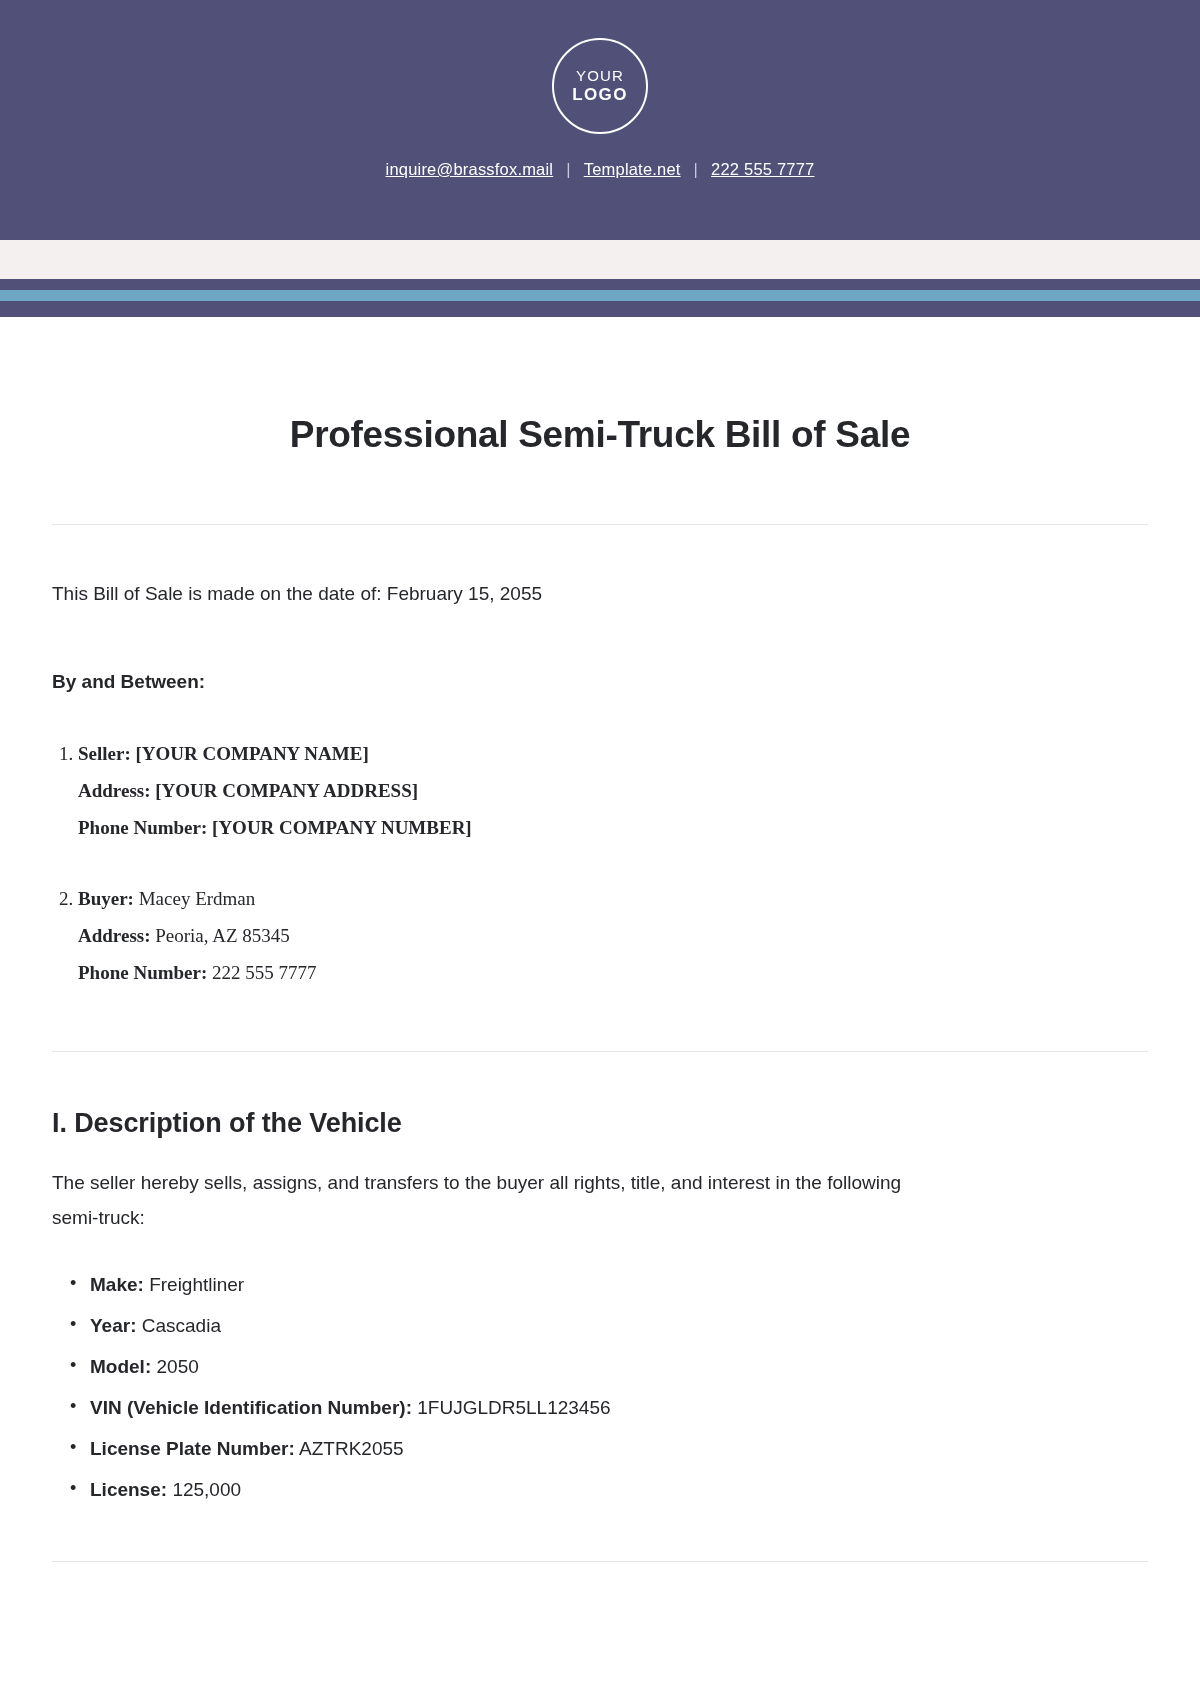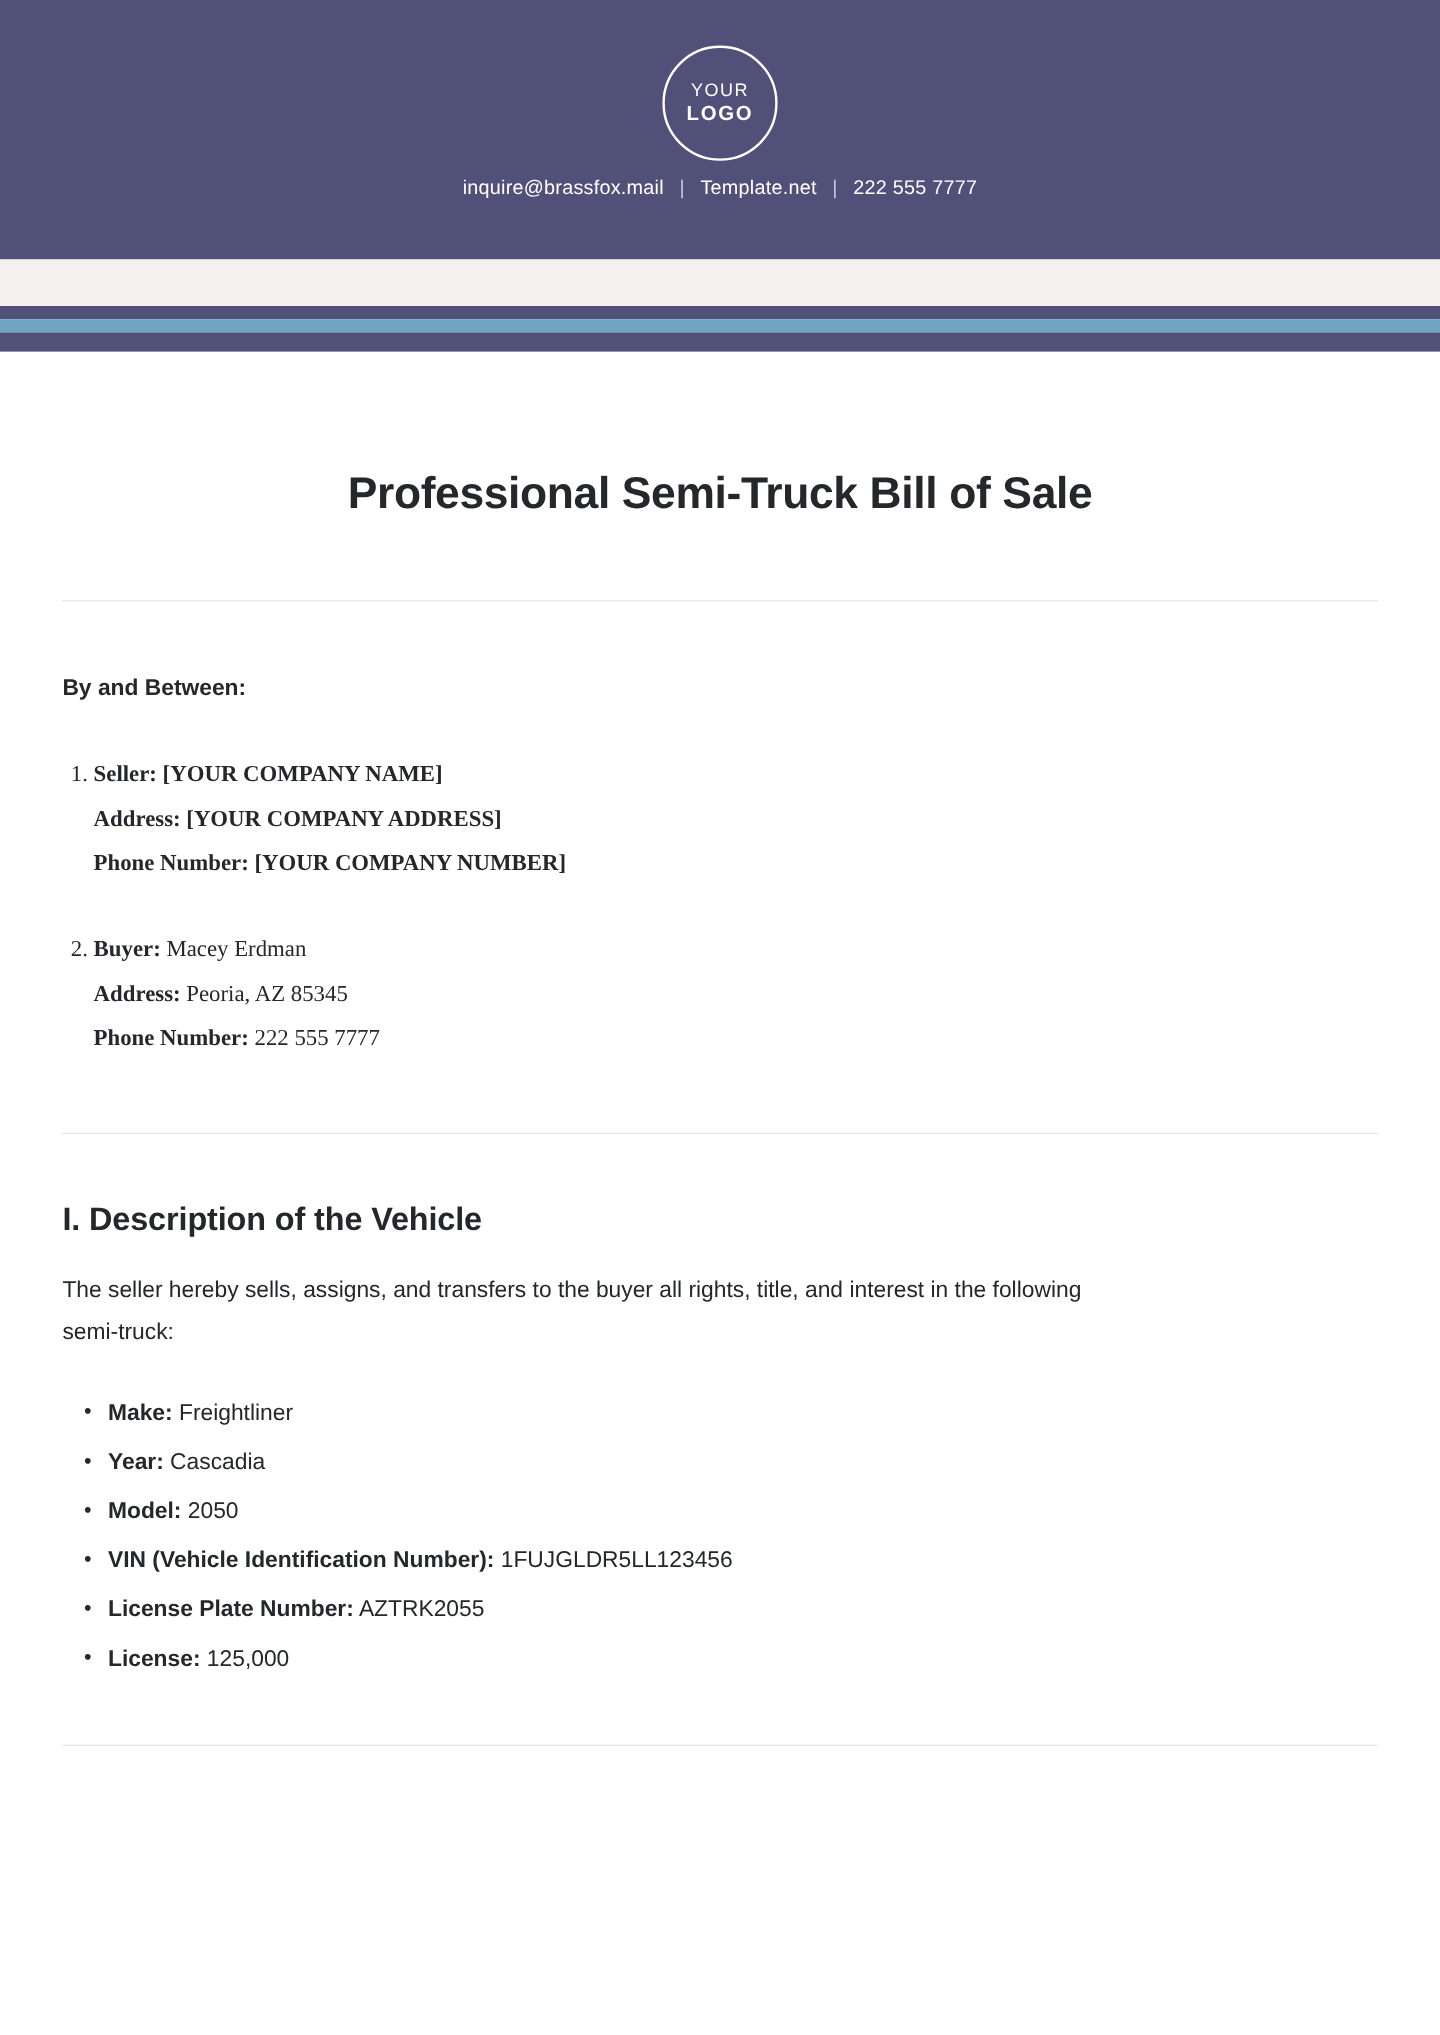--- a/index.html
+++ b/index.html
@@ -12,21 +12,21 @@
     height: 1696px;
     background: #ffffff;
     font-family: "Liberation Sans", sans-serif;
     color: #1f2124;
     overflow: hidden;
   }
 
   
   .header-band {
     width: 100%;
-    height: 216px;
+    height: 240px;
     background: #515079;
     position: relative;
     display: flex;
     flex-direction: column;
     align-items: center;
   }
   .logo-circle {
     margin-top: 38px;
     width: 96px;
     height: 96px;
@@ -44,27 +44,28 @@
     letter-spacing: 1.2px;
     font-weight: 400;
   }
   .logo-line2 {
     color: #ffffff;
     font-size: 17px;
     letter-spacing: 1.4px;
     font-weight: 700;
   }
   .contact-line {
-    margin-top: 14px;
+    margin-top: 26px;
     color: #ffffff;
     font-size: 16.5px;
     letter-spacing: 0.2px;
     display: flex;
     gap: 13px;
     white-space: nowrap;
+    text-decoration: underline;
   }
   .contact-sep {
     color: #c9c7dd;
     font-weight: 300;
   }
 
   .stripe-cream { width: 100%; height: 39px; background: #f4f0f0; }
   .stripe-purple-1 { width: 100%; height: 11px; background: #515079; }
   .stripe-blue { width: 100%; height: 11px; background: #6ea6c3; }
   .stripe-purple-2 { width: 100%; height: 16px; background: #515079; }
@@ -188,20 +189,21 @@
 <div class="stripe-purple-1"></div>
 <div class="stripe-blue"></div>
 <div class="stripe-purple-2"></div>
 
 <div class="doc">
 
   <h1 class="doc-title">Professional Semi-Truck Bill of Sale</h1>
 
   <div class="rule"></div>
 
+  <p class="date-line">This Bill of Sale is made on the date of: February 15, 2055</p>
 
   <p class="by-between">By and Between:</p>
 
   <ol class="parties">
     <li>
       <span class="party-line">
         <span class="lbl">Seller:</span>
         <span class="val-bold">[YOUR COMPANY NAME]</span>
       </span>
       <span class="party-line">

